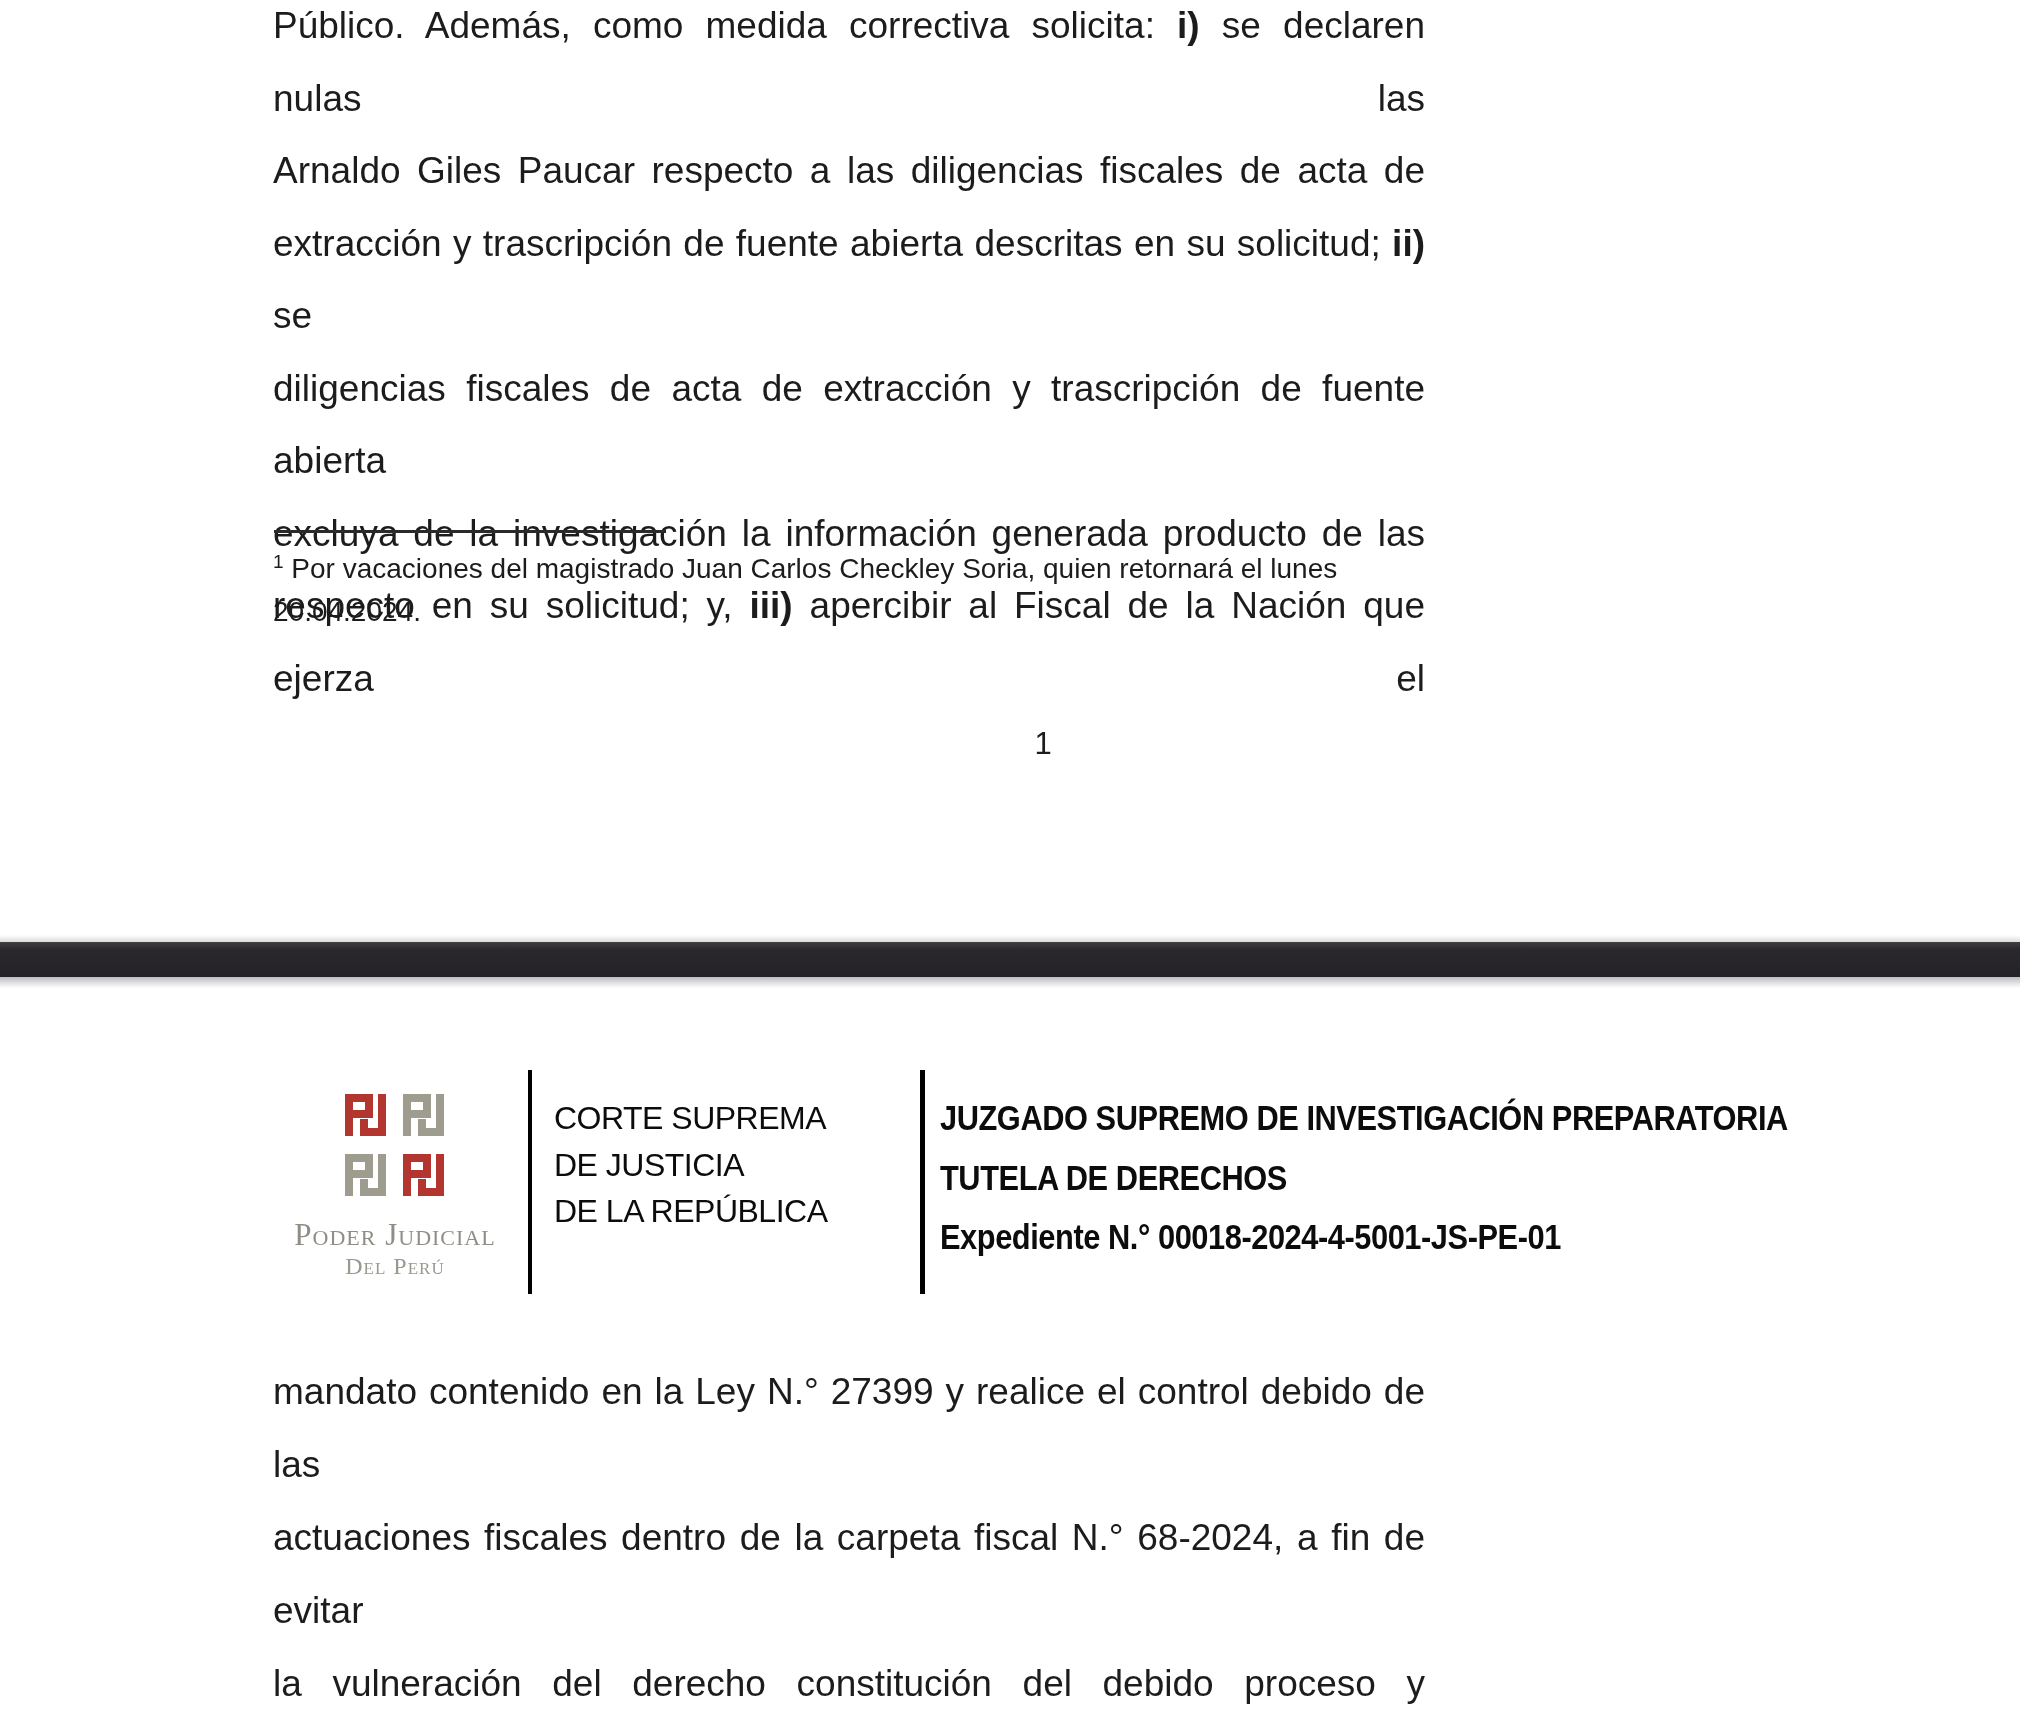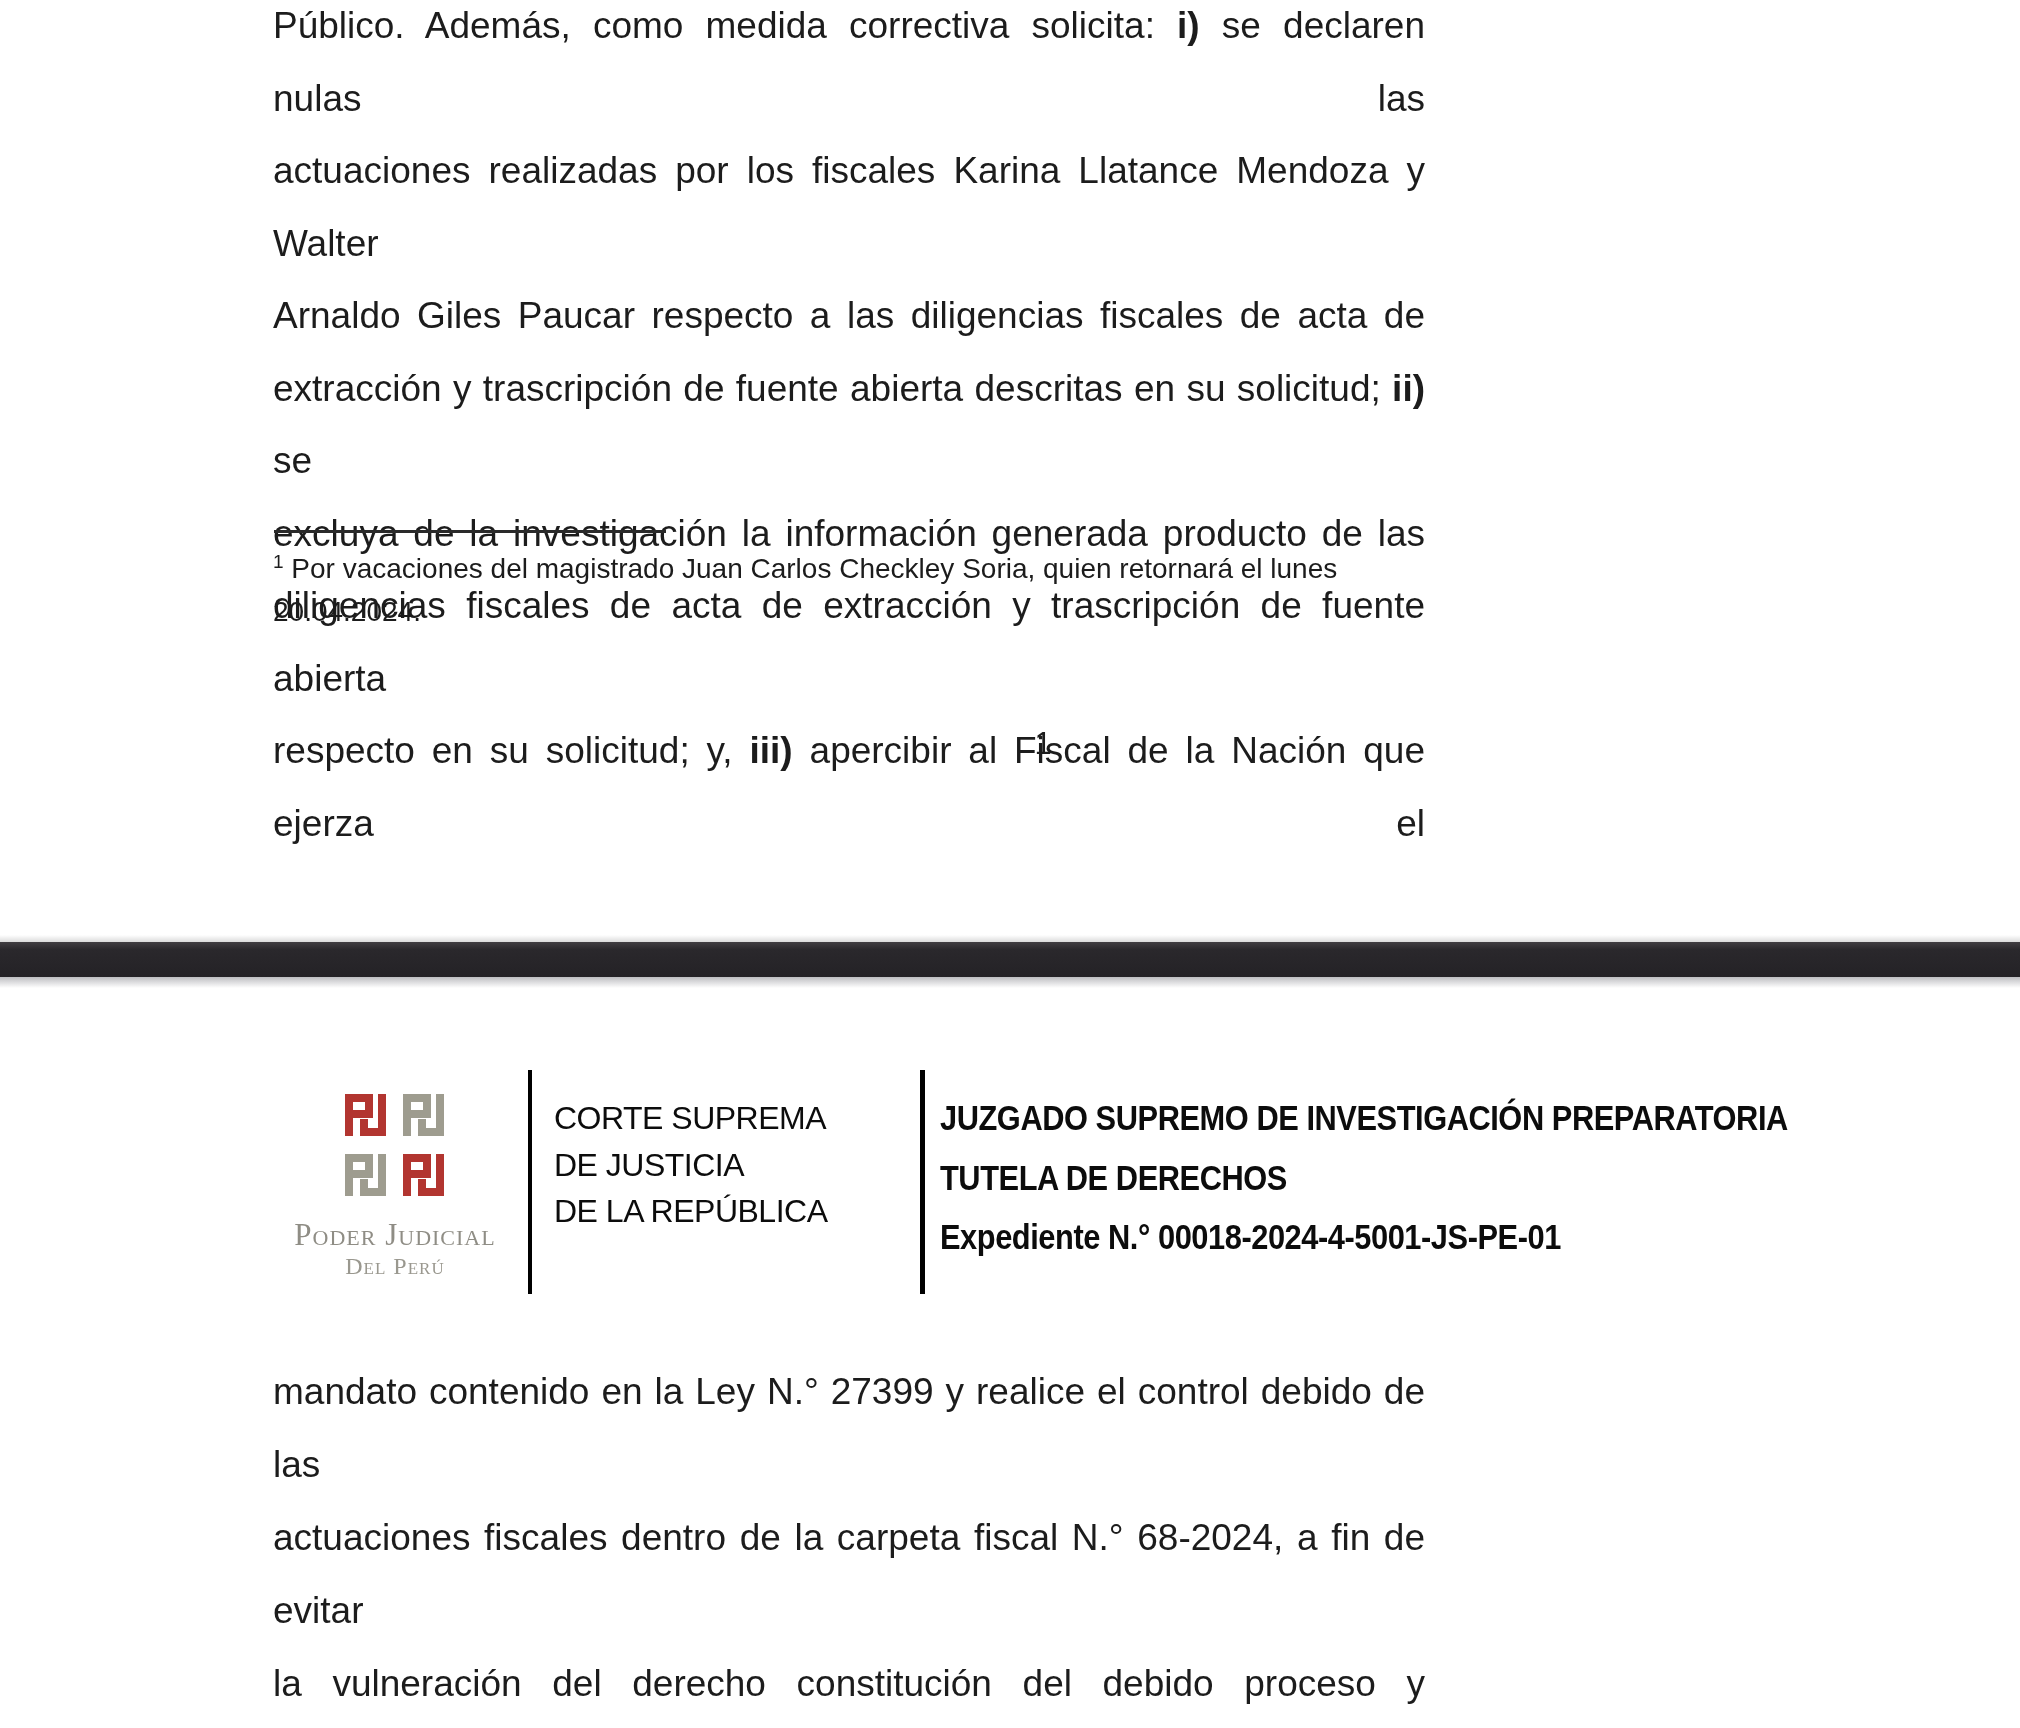--- a/index.html
+++ b/index.html
@@ -47,25 +47,24 @@
   .case .cline span{display:inline-block;transform:scaleX(0.88);transform-origin:left center;
        font-size:35px;letter-spacing:-0.5px;}
 </style>
 </head>
 <body>
 
 <div id="viewer">
 
   <div class="textblock p1">
     <div class="line"><span>Público. Además, como medida correctiva solicita: </span><span class="b">i)</span><span> se declaren nulas las</span></div>
-    <div class="line"><span>actuaciones realizadas por los fiscales Karina Llatance Mendoza y Walter</span></div>
     <div class="line"><span>Arnaldo Giles Paucar respecto a las diligencias fiscales de acta de</span></div>
     <div class="line"><span>extracción y trascripción de fuente abierta descritas en su solicitud; </span><span class="b">ii)</span><span> se</span></div>
+    <div class="line"><span>diligencias fiscales de acta de extracción y trascripción de fuente abierta</span></div>
     <div class="line"><span>excluya de la investigación la información generada producto de las</span></div>
-    <div class="line"><span>diligencias fiscales de acta de extracción y trascripción de fuente abierta</span></div>
     <div class="line"><span>respecto en su solicitud; y, </span><span class="b">iii)</span><span> apercibir al Fiscal de la Nación que ejerza el</span></div>
   </div>
 
   <div class="fnrule"></div>
 
   <div class="footnote">
     <div><sup>1</sup><span> Por vacaciones del magistrado Juan Carlos Checkley Soria, quien retornará el lunes</span></div>
     <div><span>20.04.2024.</span></div>
   </div>
 

